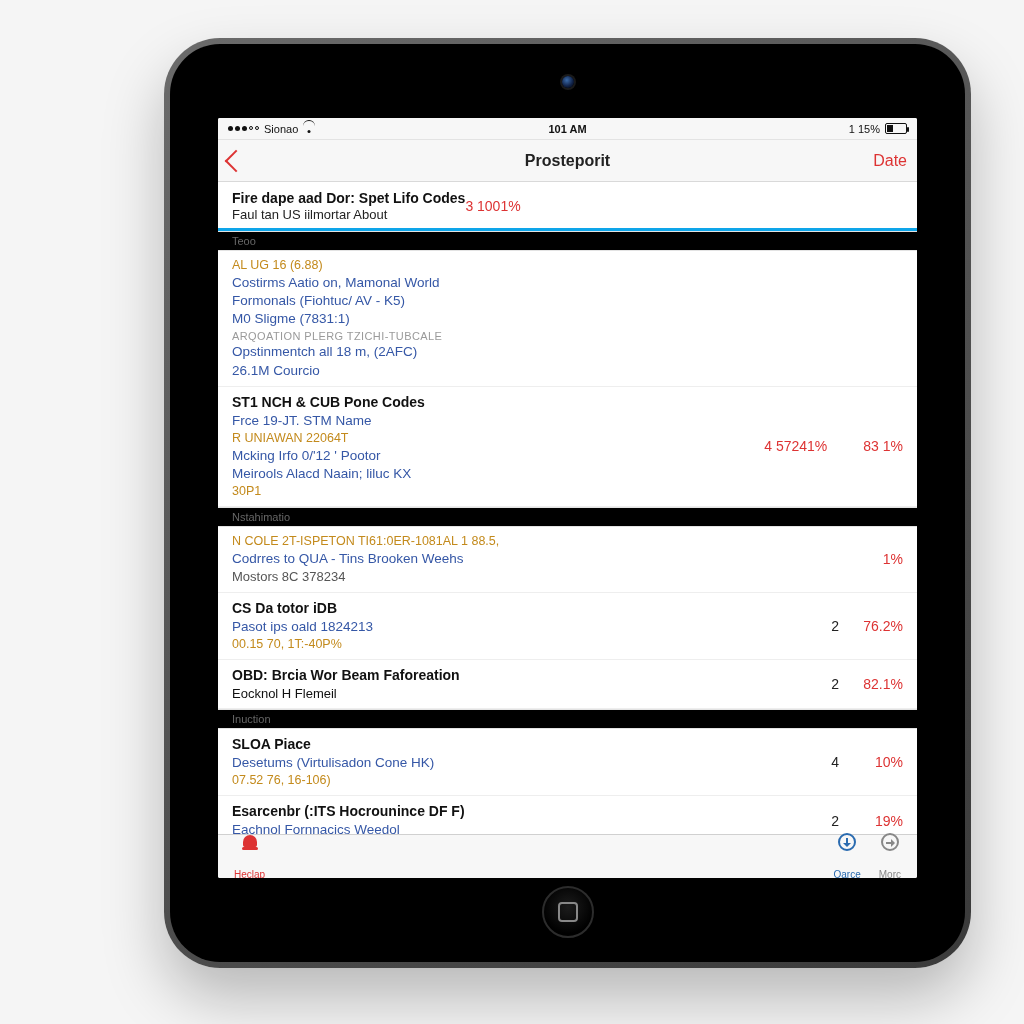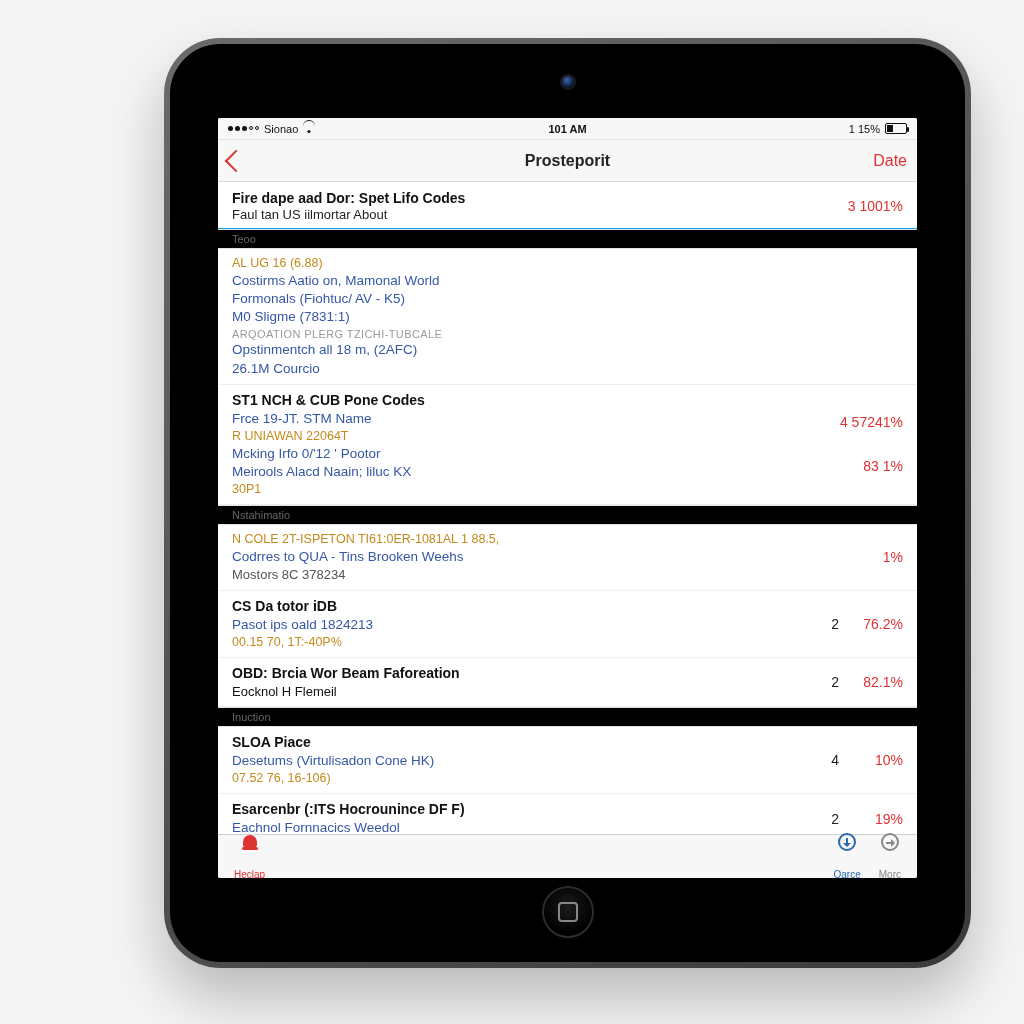--- a/index.html
+++ b/index.html
@@ -67,31 +67,31 @@
     display:flex; align-items:center; padding:0 10px; position:relative;
   }
   .back { width:16px; height:16px; border-left:2.5px solid #d33; border-bottom:2.5px solid #d33; transform:rotate(45deg); }
   .navtitle { position:absolute; left:50%; transform:translateX(-50%); font-size:16px; font-weight:600; color:#222; }
   .navright { margin-left:auto; font-size:16px; color:#d33; }
 
   
   .body { flex:1; overflow:auto; background:#fff; font-size:13.5px; }
 
   
-  .leadrow { padding: 8px 14px 6px; border-bottom:1px solid #0ea5e9; display:flex; justify-content:space-between; }
+  .leadrow { padding: 8px 14px 6px; border-bottom:3px solid #0ea5e9; display:flex; }
   .leadrow .t1 { font-weight:700; color:#111; font-size:14px; }
   .leadrow .t2 { color:#222; font-size:13px; margin-top:1px; }
   .leadrow .pct { color:#d33; font-size:14px; align-self:center; }
 
   .section-hdr { background:#000000; color:#666; font-size:11px; padding:3px 14px; border-top:1px solid #e3e3e3; border-bottom:1px solid #e3e3e3;}
 
   .card { padding:6px 14px 6px; border-bottom:1px solid #eee; position:relative; }
   .card .title { color:#111; font-weight:700; font-size:14px; }
   .card .sub   { color:#111; font-size:13px; }
-  .card .pcts { position:absolute; right:14px; top:50%; transform:translateY(-50%); text-align:right; color:#d33; font-size:14px; display:flex; flex-direction:column; gap:28px; }
+  .card .pcts { position:absolute; right:14px; top:50%; transform:translateY(-50%); text-align:right; color:#d33; font-size:14px; display:flex; gap:36px; }
   .card .numcol { position:absolute; right:78px; top:50%; transform:translateY(-50%); text-align:right; color:#222; font-size:14px; display:flex; flex-direction:column; gap:28px;}
 
   .line { line-height:1.35; }
   .meta-amber { color:#c38a1c; font-size:12.5px; }
   .link-blue  { color:#3557a6; font-size:13.5px; }
   .muted-caps { color:#9a9a9a; font-size:11px; letter-spacing:.4px; }
   .muted      { color:#555; font-size:13px; }
 
   
   .tabbar {

